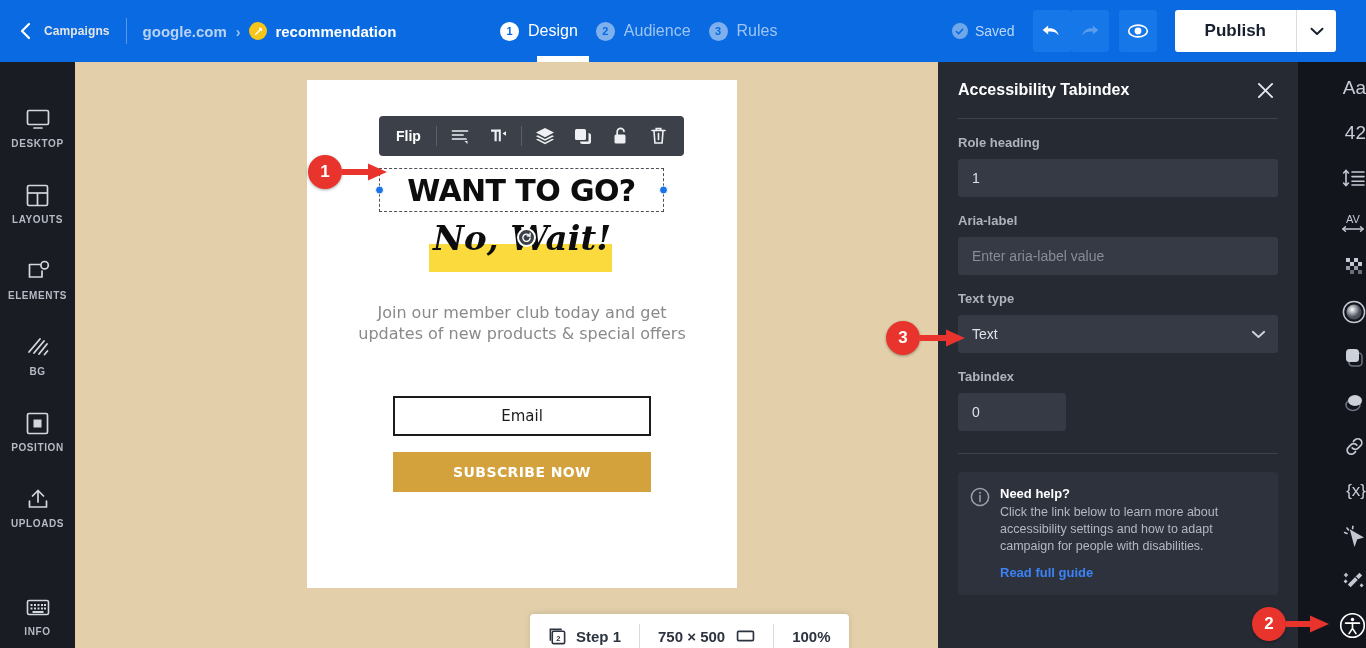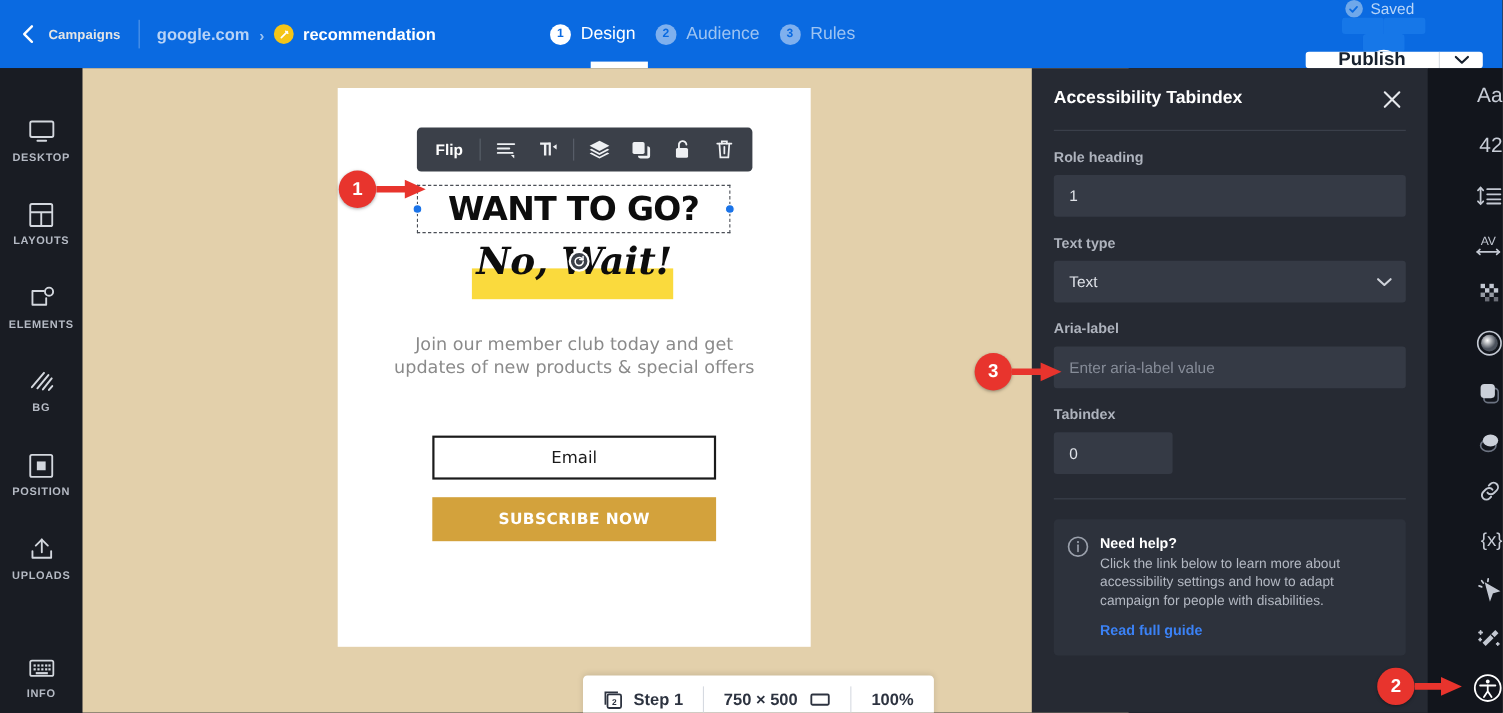--- a/index.html
+++ b/index.html
@@ -81,24 +81,23 @@
   }
   .step.active .step-num { background: #ffffff; color: #0a6ae1; }
   .step-label { font-size: 16px; color: #9ec4f2; }
   .step.active .step-label { color: #ffffff; }
   .tab-underline {
     position: absolute; left: 537px; top: 56px;
     width: 52px; height: 6px; background: #ffffff;
   }
 
   .tb-right {
-    position: absolute; right: 4px; top: 0;
+    position: absolute; right: 16px; top: 0;
     height: 62px; display: flex; align-items: center;
     padding-right: 14px;
-    flex-direction: column;
   }
   .saved-chip {
     display: flex; align-items: center;
     color: #b9d6f8; font-size: 14px; margin-right: 18px;
   }
   .saved-chip .circ {
     width: 16px; height: 16px; border-radius: 50%;
     background: #6fa8ea; margin-right: 7px;
     display: flex; align-items: center; justify-content: center;
     color: #0a6ae1; font-size: 10px; font-weight: bold;
@@ -627,34 +626,34 @@
       </span>
     </div>
     <div class="rp-rule"></div>
 
     <div class="fld">
       <div class="fld-label">Role heading</div>
       <div class="fld-input">1</div>
     </div>
 
     <div class="fld">
+      <div class="fld-label">Aria-label</div>
+      <div class="fld-input ph">Enter aria-label value</div>
+    </div>
+
+    <div class="fld">
       <div class="fld-label">Text type</div>
       <div class="fld-select">
         <span>Text</span>
         <span style="display:flex;">
           <svg width="15" height="9" viewBox="0 0 15 9" fill="none" stroke="#cfd3da" stroke-width="1.9" stroke-linecap="round" stroke-linejoin="round">
               <polyline points="1.8,1.8 7.5,7 13.2,1.8"></polyline>
             </svg>
         </span>
       </div>
-    </div>
-
-    <div class="fld">
-      <div class="fld-label">Aria-label</div>
-      <div class="fld-input ph">Enter aria-label value</div>
     </div>
 
     <div class="fld">
       <div class="fld-label">Tabindex</div>
       <div class="fld-input fld-tab">0</div>
     </div>
 
     <div class="rp-rule2"></div>
 
     <div class="helpbox">

